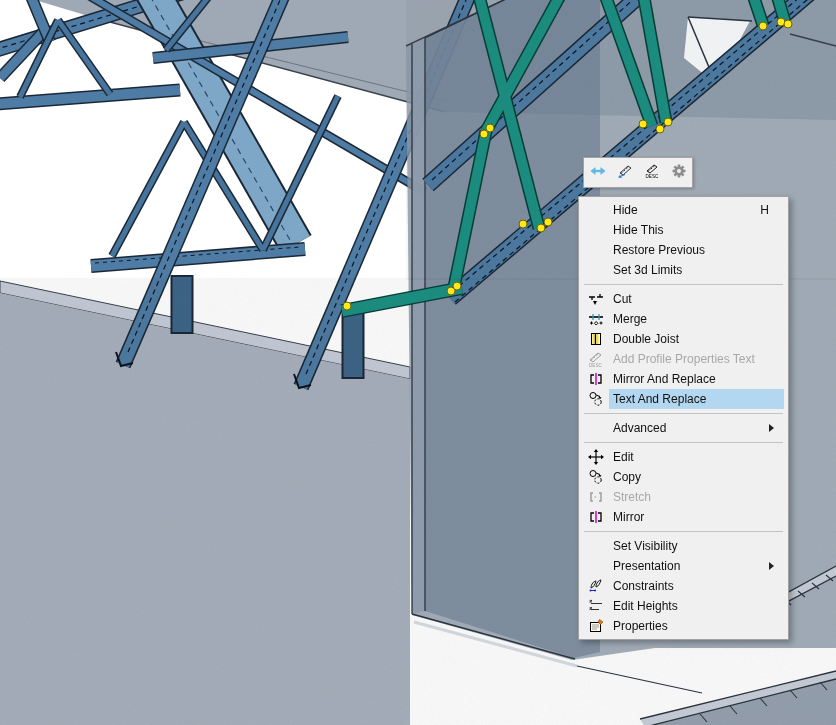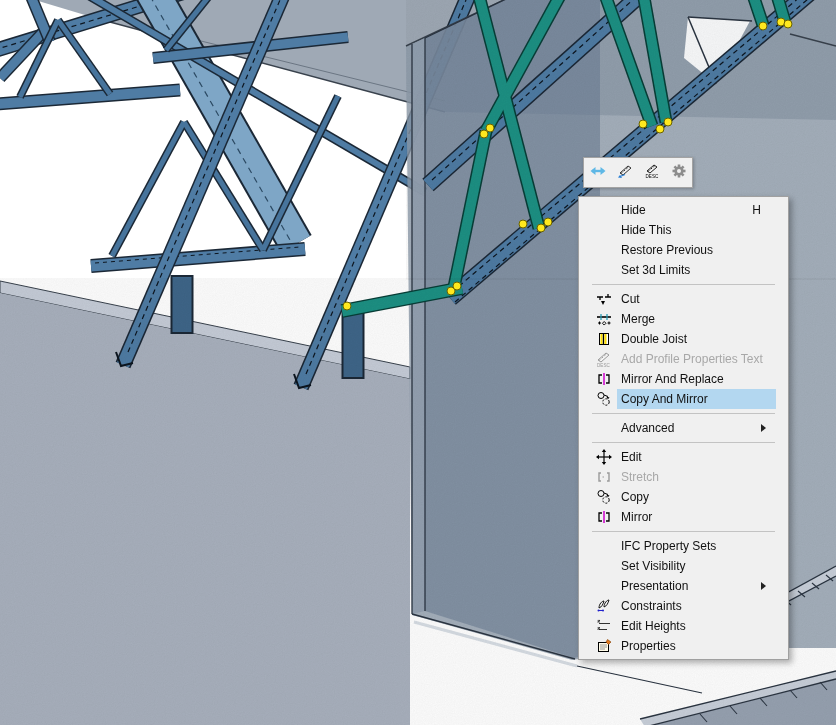--- a/index.html
+++ b/index.html
@@ -14,21 +14,21 @@
   body{width:836px;height:725px;position:relative;overflow:hidden;
        font-family:"Liberation Sans",sans-serif;background:var(--c-background)}
   .scene{position:absolute;left:0;top:0}
   .ctx-toolbar{position:absolute;left:583px;top:157px;width:110px;height:31px;
        background:var(--menu-bg);border:1px solid #a3a3a3;box-sizing:border-box;
        display:flex;align-items:center;justify-content:space-around;
        box-shadow:1px 1px 3px rgba(0,0,0,.25)}
   .tb-btn{width:24px;height:24px;display:flex;align-items:center;justify-content:center;cursor:pointer}
   .ctx-menu{position:absolute;left:578px;top:196px;width:211px;box-sizing:border-box;
        background:var(--menu-bg);border:1px solid var(--menu-border);
-       box-shadow:3px 3px 6px rgba(0,0,0,.3);padding:3px 12px}
+       box-shadow:3px 3px 6px rgba(0,0,0,.3);padding:3px 4px}
   .mi{height:20px;display:flex;align-items:center;padding:0 6px 0 30px;position:relative;
       font-size:12px;color:var(--menu-text);white-space:nowrap;cursor:default}
   .mi .ic{position:absolute;left:5px;top:2px;width:16px;height:16px}
   .mi.hl{background:linear-gradient(to right,transparent 26px,var(--menu-hl) 26px)}
   .mi.dis{color:var(--menu-disabled)}
   .sep{border-top:1px solid #c3c3c3;margin:4px 1px}
   .spacer{flex:1}
   .shortcut{margin-right:9px}
   .subarrow{width:0;height:0;border:4px solid transparent;border-left:5px solid #222}
 </style>
@@ -347,74 +347,70 @@
       <span>Mirror And Replace</span>
       <span class="spacer"></span>
     </div>
     <div class="mi hl">
       <span class="ic"><svg viewBox="0 0 16 16" width="16" height="16">
           <circle cx="5" cy="4.5" r="3" stroke="#000" fill="none"></circle>
           <circle cx="10" cy="11" r="3.2" stroke="#000" fill="none" stroke-dasharray="2 1.5"></circle>
           <line x1="8" y1="4" x2="12" y2="5.5" stroke="#000"></line>
           <path d="M13.5 6.5l-3.2-1 1.6 2.8z" fill="#000"></path>
         </svg></span>
-      <span>Copy And Mirror</span>
+      <span>Text And Replace</span>
       <span class="spacer"></span>
     </div>
     <div class="sep"></div>
     <div class="mi">
       <span>Advanced</span>
       <span class="spacer"></span>
       <span class="subarrow"></span>
     </div>
     <div class="sep"></div>
     <div class="mi">
       <span class="ic"><svg viewBox="0 0 16 16" width="16" height="16">
           <g stroke="#000" stroke-width="1.2">
             <line x1="8" y1="3" x2="8" y2="13"></line>
             <line x1="3" y1="8" x2="13" y2="8"></line>
           </g>
           <path d="M8 0L5.8 3h4.4zM8 16l-2.2-3h4.4zM0 8l3-2.2v4.4zM16 8l-3-2.2v4.4z" fill="#000"></path>
         </svg></span>
       <span>Edit</span>
       <span class="spacer"></span>
     </div>
-    <div class="mi dis">
-      <span class="ic"><svg viewBox="0 0 16 16" width="16" height="16">
-          <path d="M5 4H3v8h2" stroke="#9a9a9a" fill="none" stroke-width="1.4"></path>
-          <path d="M11 4h2v8h-2" stroke="#9a9a9a" fill="none" stroke-width="1.4"></path>
-          <line x1="6.5" y1="8" x2="9.5" y2="8" stroke="#9a9a9a" stroke-dasharray="1.5 1.5"></line>
-        </svg></span>
-      <span>Stretch</span>
-      <span class="spacer"></span>
-    </div>
     <div class="mi">
       <span class="ic"><svg viewBox="0 0 16 16" width="16" height="16">
           <circle cx="5" cy="4.5" r="3" stroke="#000" fill="none"></circle>
           <circle cx="10" cy="11" r="3.2" stroke="#000" fill="none" stroke-dasharray="2 1.5"></circle>
           <line x1="8" y1="4" x2="12" y2="5.5" stroke="#000"></line>
           <path d="M13.5 6.5l-3.2-1 1.6 2.8z" fill="#000"></path>
         </svg></span>
       <span>Copy</span>
       <span class="spacer"></span>
     </div>
+    <div class="mi dis">
+      <span class="ic"><svg viewBox="0 0 16 16" width="16" height="16">
+          <path d="M5 4H3v8h2" stroke="#9a9a9a" fill="none" stroke-width="1.4"></path>
+          <path d="M11 4h2v8h-2" stroke="#9a9a9a" fill="none" stroke-width="1.4"></path>
+          <line x1="6.5" y1="8" x2="9.5" y2="8" stroke="#9a9a9a" stroke-dasharray="1.5 1.5"></line>
+        </svg></span>
+      <span>Stretch</span>
+      <span class="spacer"></span>
+    </div>
     <div class="mi">
       <span class="ic"><svg viewBox="0 0 16 16" width="16" height="16">
           <path d="M6 4H3v8h3" stroke="#000" fill="none" stroke-width="1.3"></path>
           <path d="M10 4h3v8h-3" stroke="#000" fill="none" stroke-width="1.3"></path>
           <line x1="8" y1="2" x2="8" y2="14" stroke="#cc00cc" stroke-width="1.5"></line>
         </svg></span>
       <span>Mirror</span>
       <span class="spacer"></span>
     </div>
     <div class="sep"></div>
-    <div class="mi">
-      <span>IFC Property Sets</span>
-      <span class="spacer"></span>
-    </div>
     <div class="mi">
       <span>Set Visibility</span>
       <span class="spacer"></span>
     </div>
     <div class="mi">
       <span>Presentation</span>
       <span class="spacer"></span>
       <span class="subarrow"></span>
     </div>
     <div class="mi">

